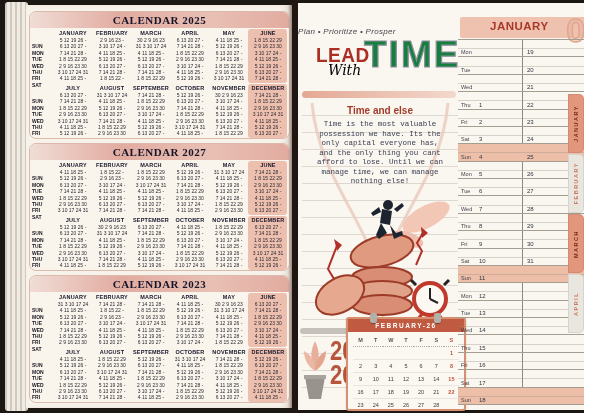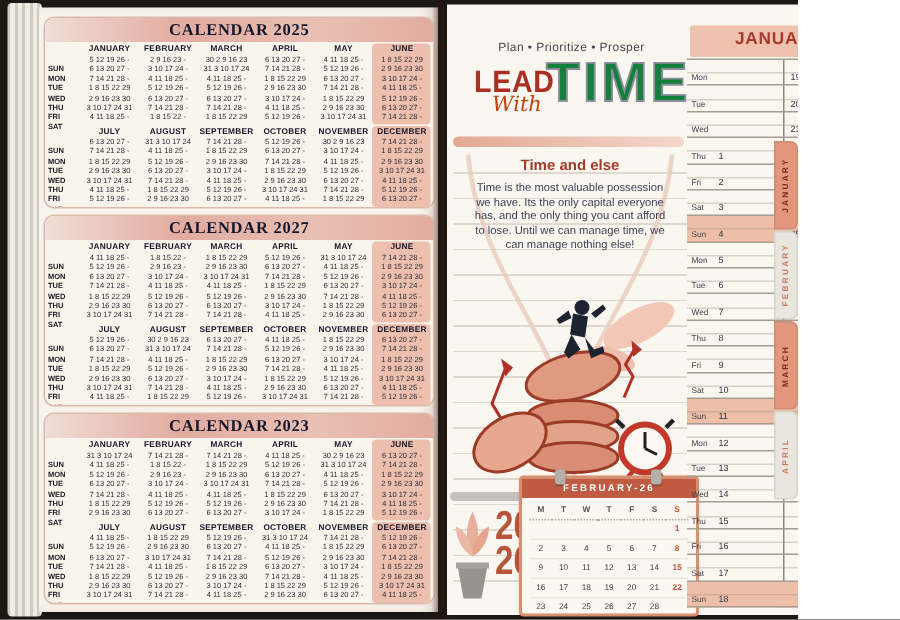--- a/index.html
+++ b/index.html
@@ -1,16 +1,16 @@
 <!DOCTYPE html>
 <html><head>
 <meta charset="utf-8">
 <style>
   html,body{margin:0;padding:0;}
-  .photo{position:relative;width:532px;height:413px;background:#1b1713;overflow:hidden;
+  .photo{position:relative;width:584px;height:413px;background:#1b1713;overflow:hidden;
          font-family:"Liberation Sans",sans-serif;}
   
   .page-edge{position:absolute;left:5px;top:2px;width:23px;height:409px;border-radius:3px;
     background:repeating-linear-gradient(90deg,#cfc9bf 0 2px,#efebe2 2px 5px);}
   
   .left-page{position:absolute;left:26px;top:5px;width:266px;height:403px;background:#f7f2ea;
     box-shadow:inset -8px 0 10px -6px rgba(90,50,40,.35);}
   .year{position:absolute;left:3px;right:2px;border:1px solid #dcb9ad;border-radius:7px;
     overflow:hidden;background:#f9f4ec;}
   .year-title{height:16px;line-height:16px;text-align:center;
@@ -23,36 +23,36 @@
   .month.shaded{background:#edbfae;border-radius:3px;}
   .mname{font-size:5.5px;font-weight:bold;text-align:center;height:8px;line-height:9px;color:#15152a;letter-spacing:.2px;}
   .mrow{font-size:5px;line-height:6.4px;height:6.4px;white-space:nowrap;color:#2a2a33;text-align:center;}
   
   .gutter{position:absolute;left:288px;top:0;width:14px;height:413px;
     background:linear-gradient(90deg,rgba(40,20,15,0) 0,rgba(40,20,15,.55) 45%,rgba(40,20,15,.25) 70%,rgba(40,20,15,0));}
   
   .right-page{position:absolute;left:298px;top:3px;width:302px;height:407px;background:#faf6f0;}
   .ruled{position:absolute;left:4px;top:96px;width:156px;height:300px;
     background:repeating-linear-gradient(180deg,transparent 0 16px,rgba(170,160,150,.35) 16px 17px);}
-  .tagline{position:absolute;top:24px;left:0;width:166px;text-align:center;
-    font-size:8px;color:#46464e;letter-spacing:.3px;}
+  .tagline{position:absolute;top:24px;left:0;width:166px;text-align:left;
+    font-size:8px;color:#46464e;letter-spacing:.3px;font-style:italic;}
   .lockup{position:absolute;top:33px;left:6px;width:162px;height:54px;}
   .lead{position:absolute;left:12px;top:9px;font-size:19px;font-weight:900;color:#ab2f23;
     letter-spacing:.5px;transform:scaleY(1.08);}
   .time{position:absolute;left:60px;top:-2px;font-size:37px;font-weight:bold;letter-spacing:2px;
     color:#15803d;-webkit-text-stroke:1.2px #8f8e9e;}
   .with{position:absolute;left:24px;top:26px;font-family:"DejaVu Serif",serif;font-style:italic;
-    font-size:14px;color:#c2410c;}
+    font-size:14px;color:#000000;}
   .pill{position:absolute;top:88px;left:4px;width:154px;height:7px;border-radius:4px;
     background:linear-gradient(90deg,#e3a894,#f3d8cc);}
   .grey-pill{position:absolute;top:325px;left:2px;width:64px;height:6px;border-radius:3px;background:#c6c2bb;}
   .hourglass{position:absolute;top:96px;left:6px;}
   .quote{position:absolute;top:102px;left:18px;width:128px;text-align:center;}
   .quote h3{margin:0 0 4px 0;font-size:10px;font-weight:bold;color:#a33b28;}
-  .quote p{margin:0;font-size:7.5px;line-height:9.5px;color:#3d4154;}
+  .quote p{margin:0;font-size:7.5px;line-height:9.5px;color:#3d4154;font-family:Liberation Mono, monospace;}
   .illus{position:absolute;top:196px;left:6px;}
   .plant-year{position:absolute;top:336px;left:2px;width:62px;height:68px;}
   .year-num{position:absolute;left:30px;top:0;font-size:24px;font-weight:900;color:#b6553c;
     line-height:21px;transform:scale(.92,1.12);transform-origin:top left;}
   
   .febcard{position:absolute;top:314px;left:48px;width:116px;height:90px;background:#fbf7f1;
     border:2px solid #d6906f;border-radius:3px;box-shadow:0 1px 2px rgba(0,0,0,.15);}
   .pin{position:absolute;top:-6px;width:7px;height:10px;background:#b3afa9;border-radius:2px;box-shadow:0 1px 1px rgba(0,0,0,.3);}
   .febhead{height:13px;line-height:13px;text-align:center;background:#c05a41;color:#fff;
     font-size:6.5px;font-weight:bold;letter-spacing:1.5px;}

